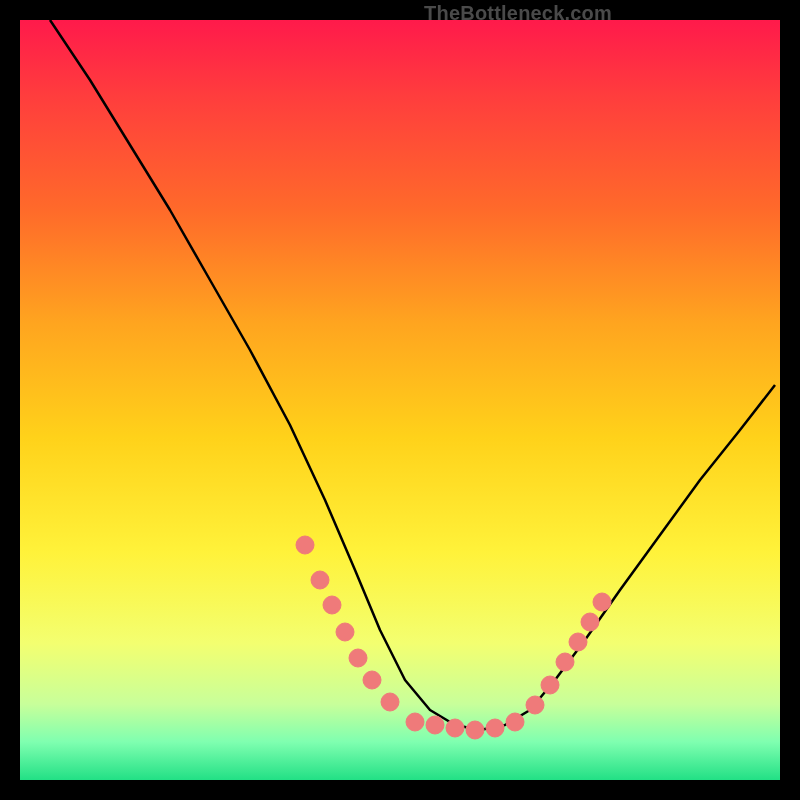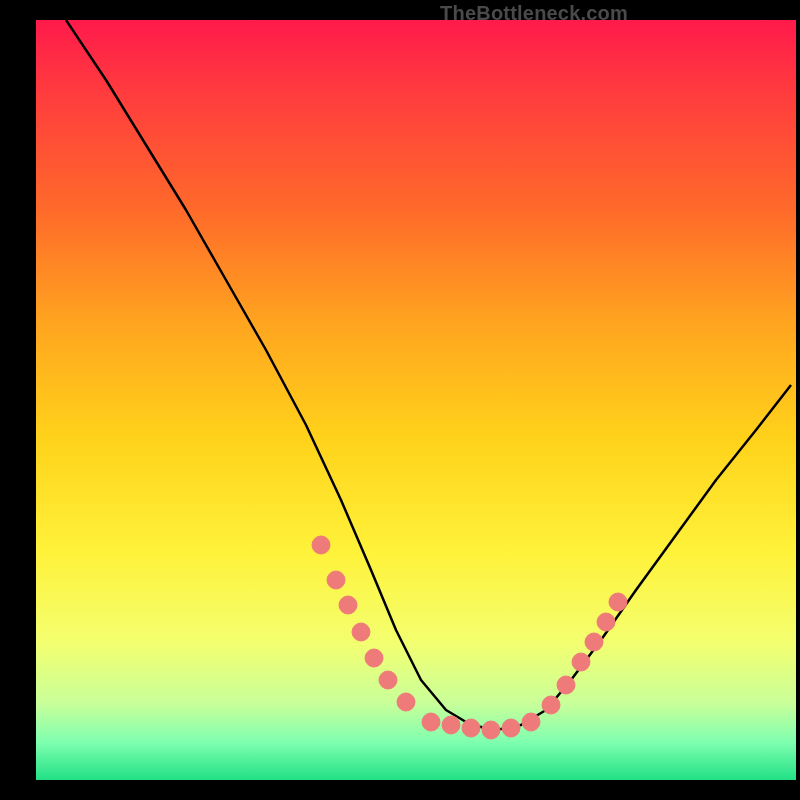--- a/index.html
+++ b/index.html
@@ -8,21 +8,20 @@
     width: 800px;
     height: 800px;
     background: #000;
     overflow: hidden;
   }
   .outer {
     width: 636px;
     height: 800px;
     background: #000;
     position: relative;
-    margin-left: 16px;
   }
   .plot-area {
     position: absolute;
     left: 20px;
     top: 20px;
     width: 760px;
     height: 760px;
     background: linear-gradient(to bottom,
       #ff1a4b 0%,
       #ff3d3d 10%,

